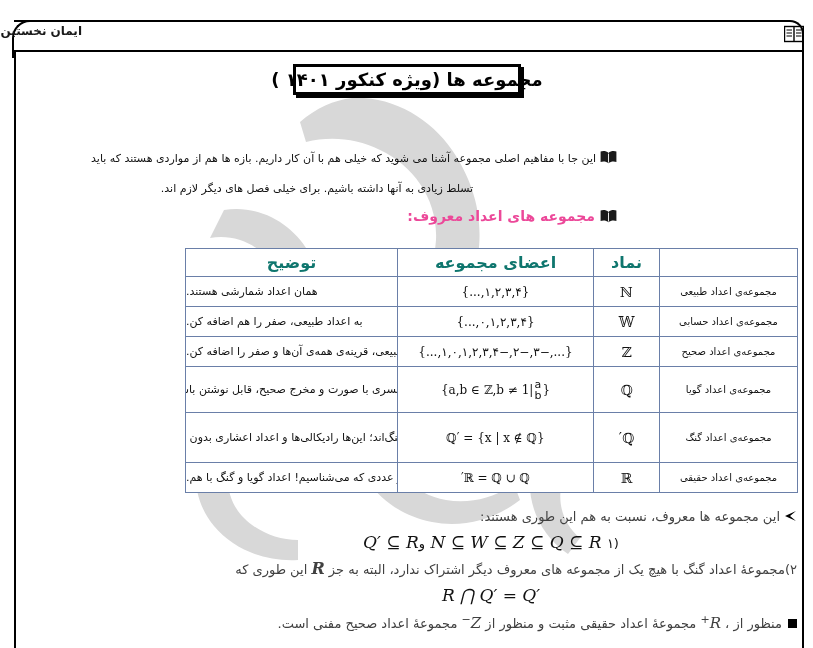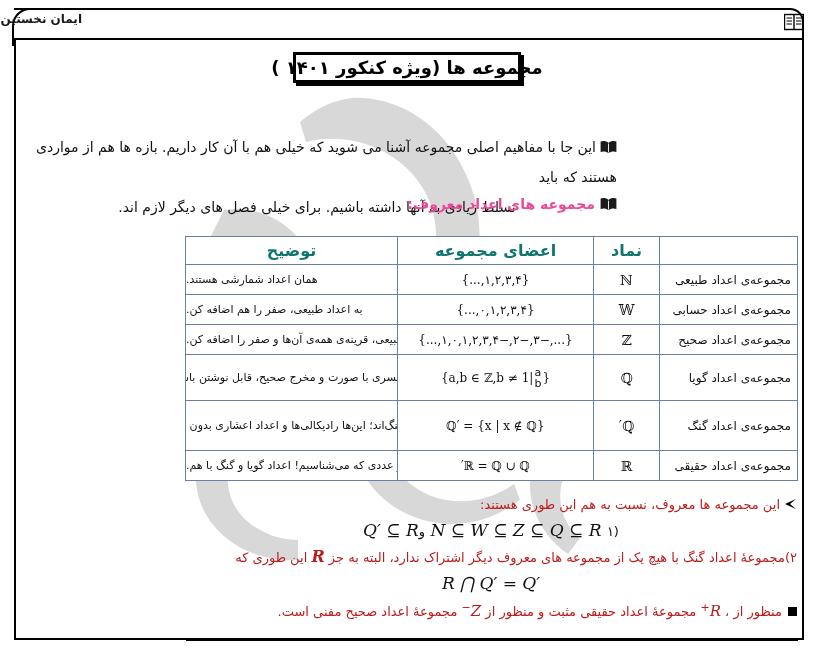--- a/index.html
+++ b/index.html
@@ -21,21 +21,21 @@
     position: absolute;
     left: 0; top: 0; width: 813px; height: 648px;
     pointer-events: none;
     z-index: 0;
     opacity: 1;
   }
 
   
   #page {
     position: absolute;
-    left: 0; top: 0; width: 813px; height: 588px;
+    left: 0; top: 12px; width: 813px; height: 588px;
     z-index: 2;
   }
 
   
   #header-band {
     position: absolute;
     left: 14px; top: 8px; width: 790px; height: 32px;
     border-top: 2px solid #000;
     border-right: 2px solid #000;
     border-bottom: 2px solid #000;
@@ -98,21 +98,21 @@
     letter-spacing: -0.3px;
     white-space: nowrap;
     color: #000;
   }
 
   
   .para {
     position: absolute;
     text-align: justify;
     direction: rtl;
-    font-size: 14px;
+    font-size: 11px;
     line-height: 30px;
     color: #111;
   }
   #intro {
     right: 196px; top: 132px; width: 600px;
     text-align: right;
   }
   #intro .ln2 { display: block; text-align: center; }
 
   .bullet-book {
@@ -153,21 +153,21 @@
     white-space: nowrap;
   }
   #num-table thead th {
     height: 28px;
     font-size: 16px;
     font-weight: bold;
     text-align: center;
     color: #0f766e;
   }
   #num-table tbody td { height: 30px; }
-  .c-name   { width: 138px; text-align: right; font-size: 12px; padding-right: 8px; }
+  .c-name   { width: 138px; text-align: center; font-size: 10px; padding-right: 8px; }
   .c-sym    { width: 66px;  text-align: center; }
   .c-mem    { width: 196px; text-align: center; }
   .c-desc   { width: 212px; text-align: right; font-size: 11px; line-height: 15px;
               white-space: normal; direction: rtl; padding-right: 0; padding-left: 4px; }
   .c-desc .wrap {
     display: block;
     width: 330px;           
     margin-right: -118px;
     text-align: left;
   }
@@ -183,21 +183,21 @@
   }
   .frac .num { display: block; }
   .frac .den { display: block; }
 
   
   #notes { position: absolute; left: 185px; top: 492px; width: 612px; direction: rtl; }
   .note-line {
     font-size: 13px;
     line-height: 26px;
     text-align: right;
-    color: #b91c1c;
+    color: #404040;
   }
   .arrow-mark {
     display: inline-block;
     width: 14px; height: 12px;
     vertical-align: -1px;
     margin-left: 3px;
   }
   .sq-mark {
     display: inline-block;
     width: 9px; height: 9px;

